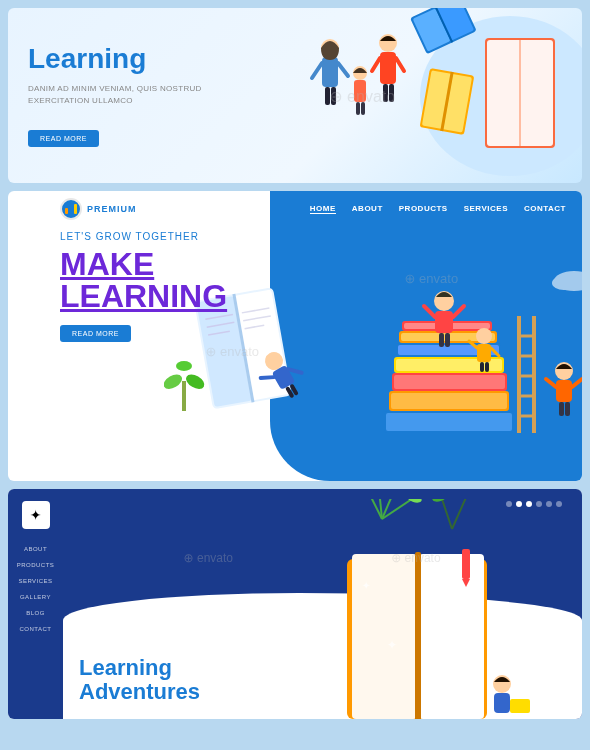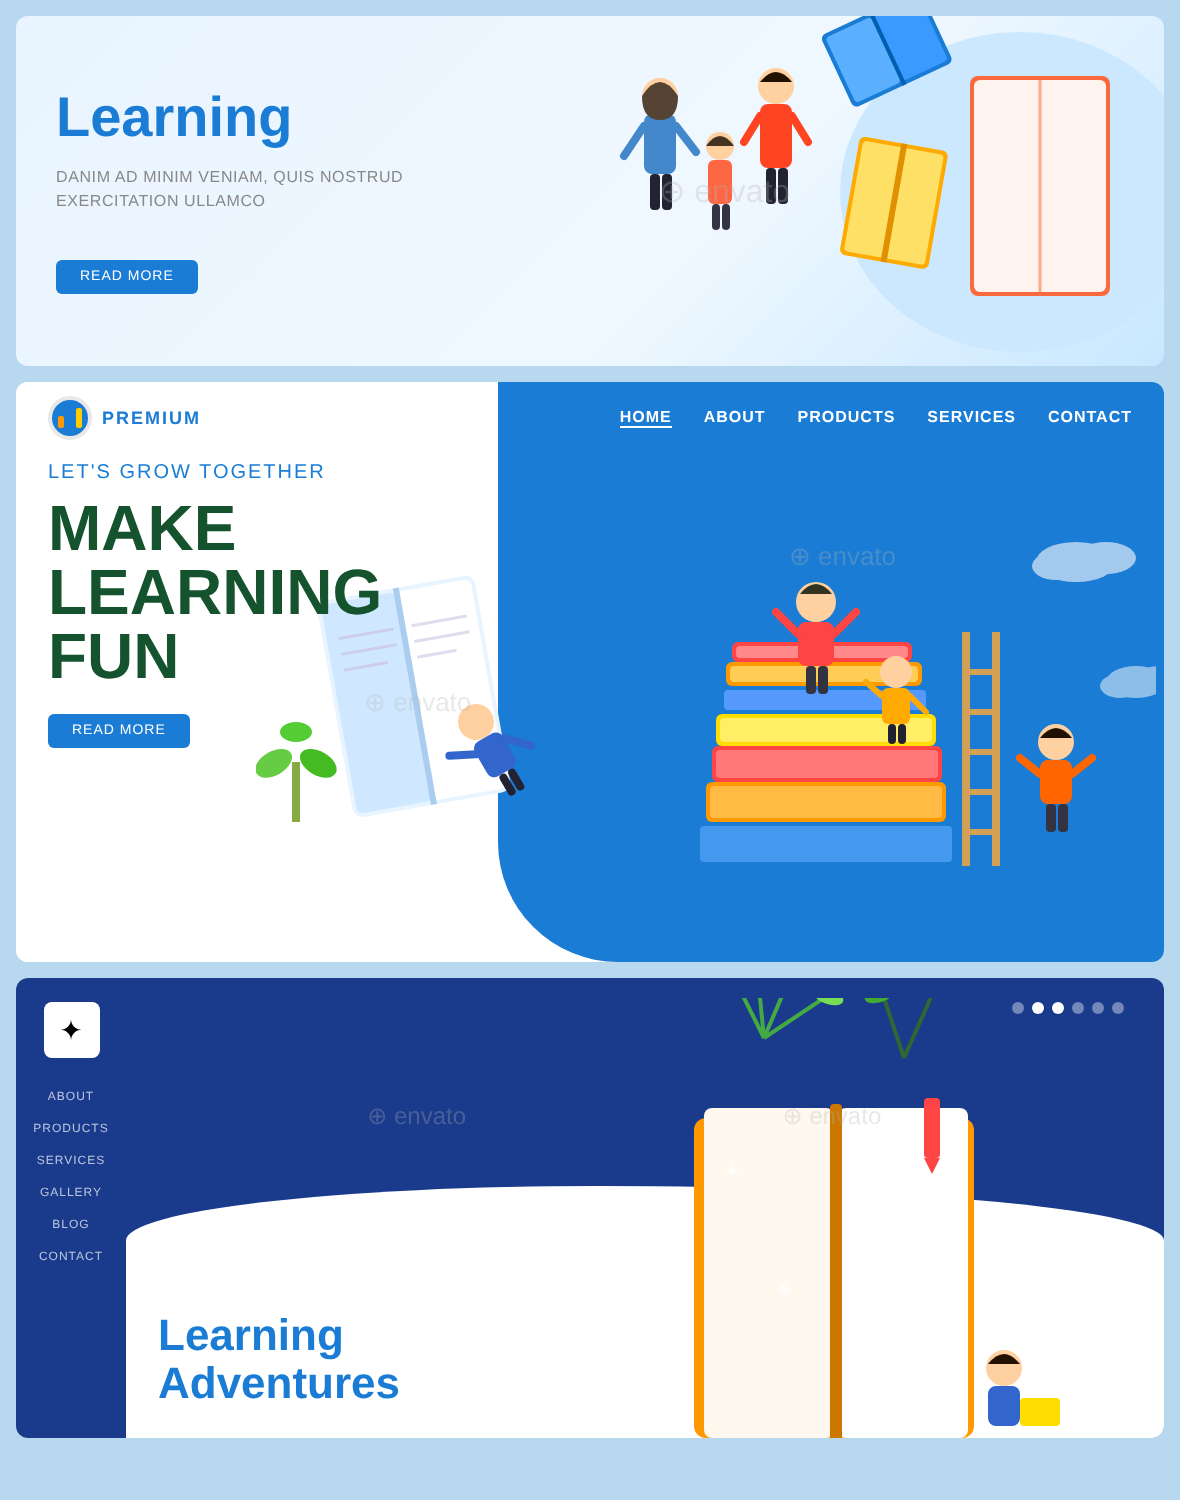--- a/index.html
+++ b/index.html
@@ -84,20 +84,21 @@
       display: flex;
       align-items: stretch;
       position: relative;
       overflow: hidden;
     }
     .panel-2-inner {
       width: 100%;
       height: 100%;
       position: relative;
       background: white;
+      margin-left: 36px;
     }
     .panel-2-bg-blue {
       position: absolute;
       right: 0;
       top: 0;
       width: 58%;
       height: 100%;
       background: #1a7cd4;
       border-radius: 0 0 0 60px;
     }
@@ -159,23 +160,24 @@
     .tagline {
       font-size: 10px;
       color: #1a7cd4;
       text-transform: uppercase;
       letter-spacing: 1px;
       margin-bottom: 6px;
     }
     .panel-2 h2 {
       font-size: 32px;
       font-weight: 900;
-      color: #14532d;
+      color: #6d28d9;
       line-height: 1.0;
       margin-bottom: 10px;
+      text-decoration: underline;
     }
     .btn-read-more-2 {
       background: #1a7cd4;
       color: white;
       border: none;
       padding: 5px 12px;
       font-size: 7px;
       border-radius: 3px;
       cursor: pointer;
       letter-spacing: 0.5px;
@@ -394,21 +396,20 @@
         <span class="nav-link">SERVICES</span>
         <span class="nav-link">CONTACT</span>
       </div>
     </div>
 
     <div class="panel-2-content">
       <div class="tagline">LET'S GROW TOGETHER</div>
       <h2>
         <span>MAKE</span><br>
         <span>LEARNING</span><br>
-        <span>FUN</span>
       </h2>
       <button class="btn-read-more-2">READ MORE</button>
     </div>
 
     <div class="envato-mark" style="top:55%;left:35%;transform:translate(-50%,-50%);font-size:13px">⊕ envato</div>
     <div class="envato-mark" style="top:30%;left:72%;transform:translate(-50%,-50%);font-size:13px">⊕ envato</div>
 
     <div class="panel-2-illus">
       <svg viewBox="0 0 450 260" width="450" height="260" xmlns="http://www.w3.org/2000/svg">
 

